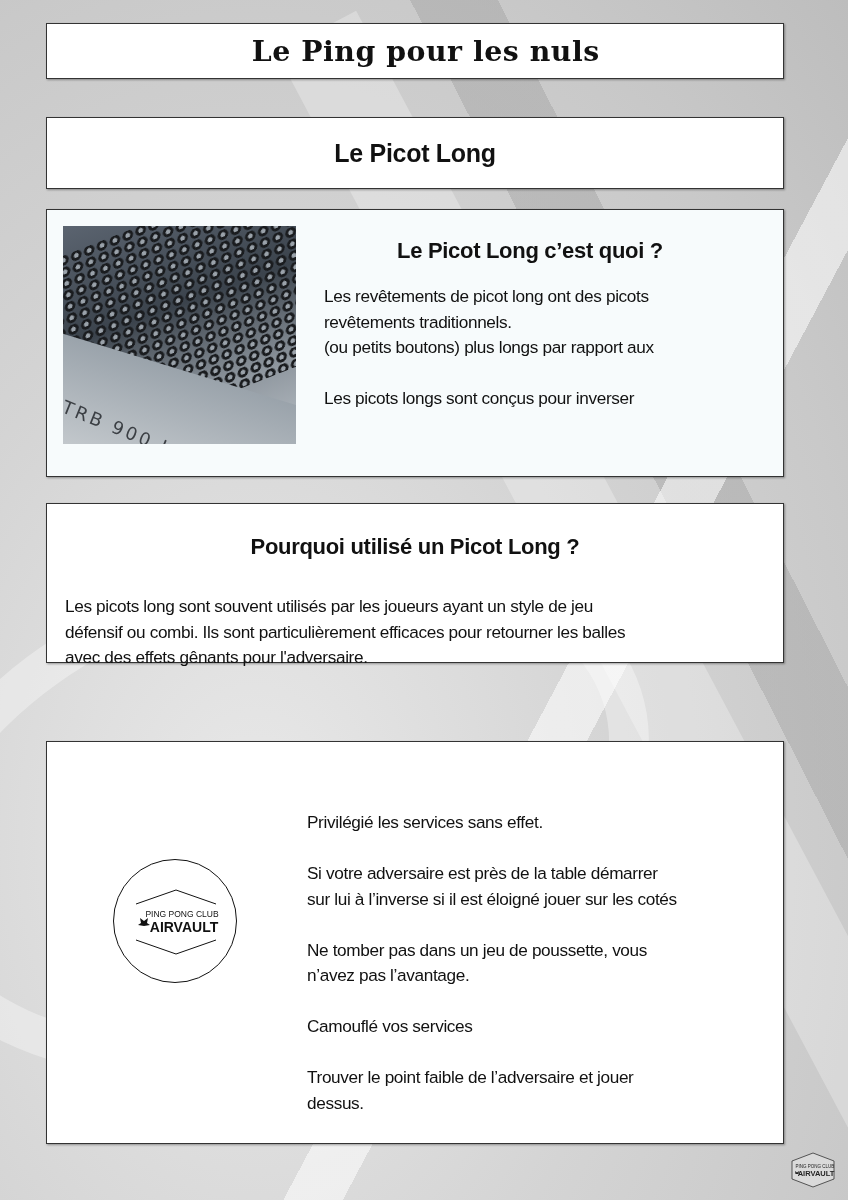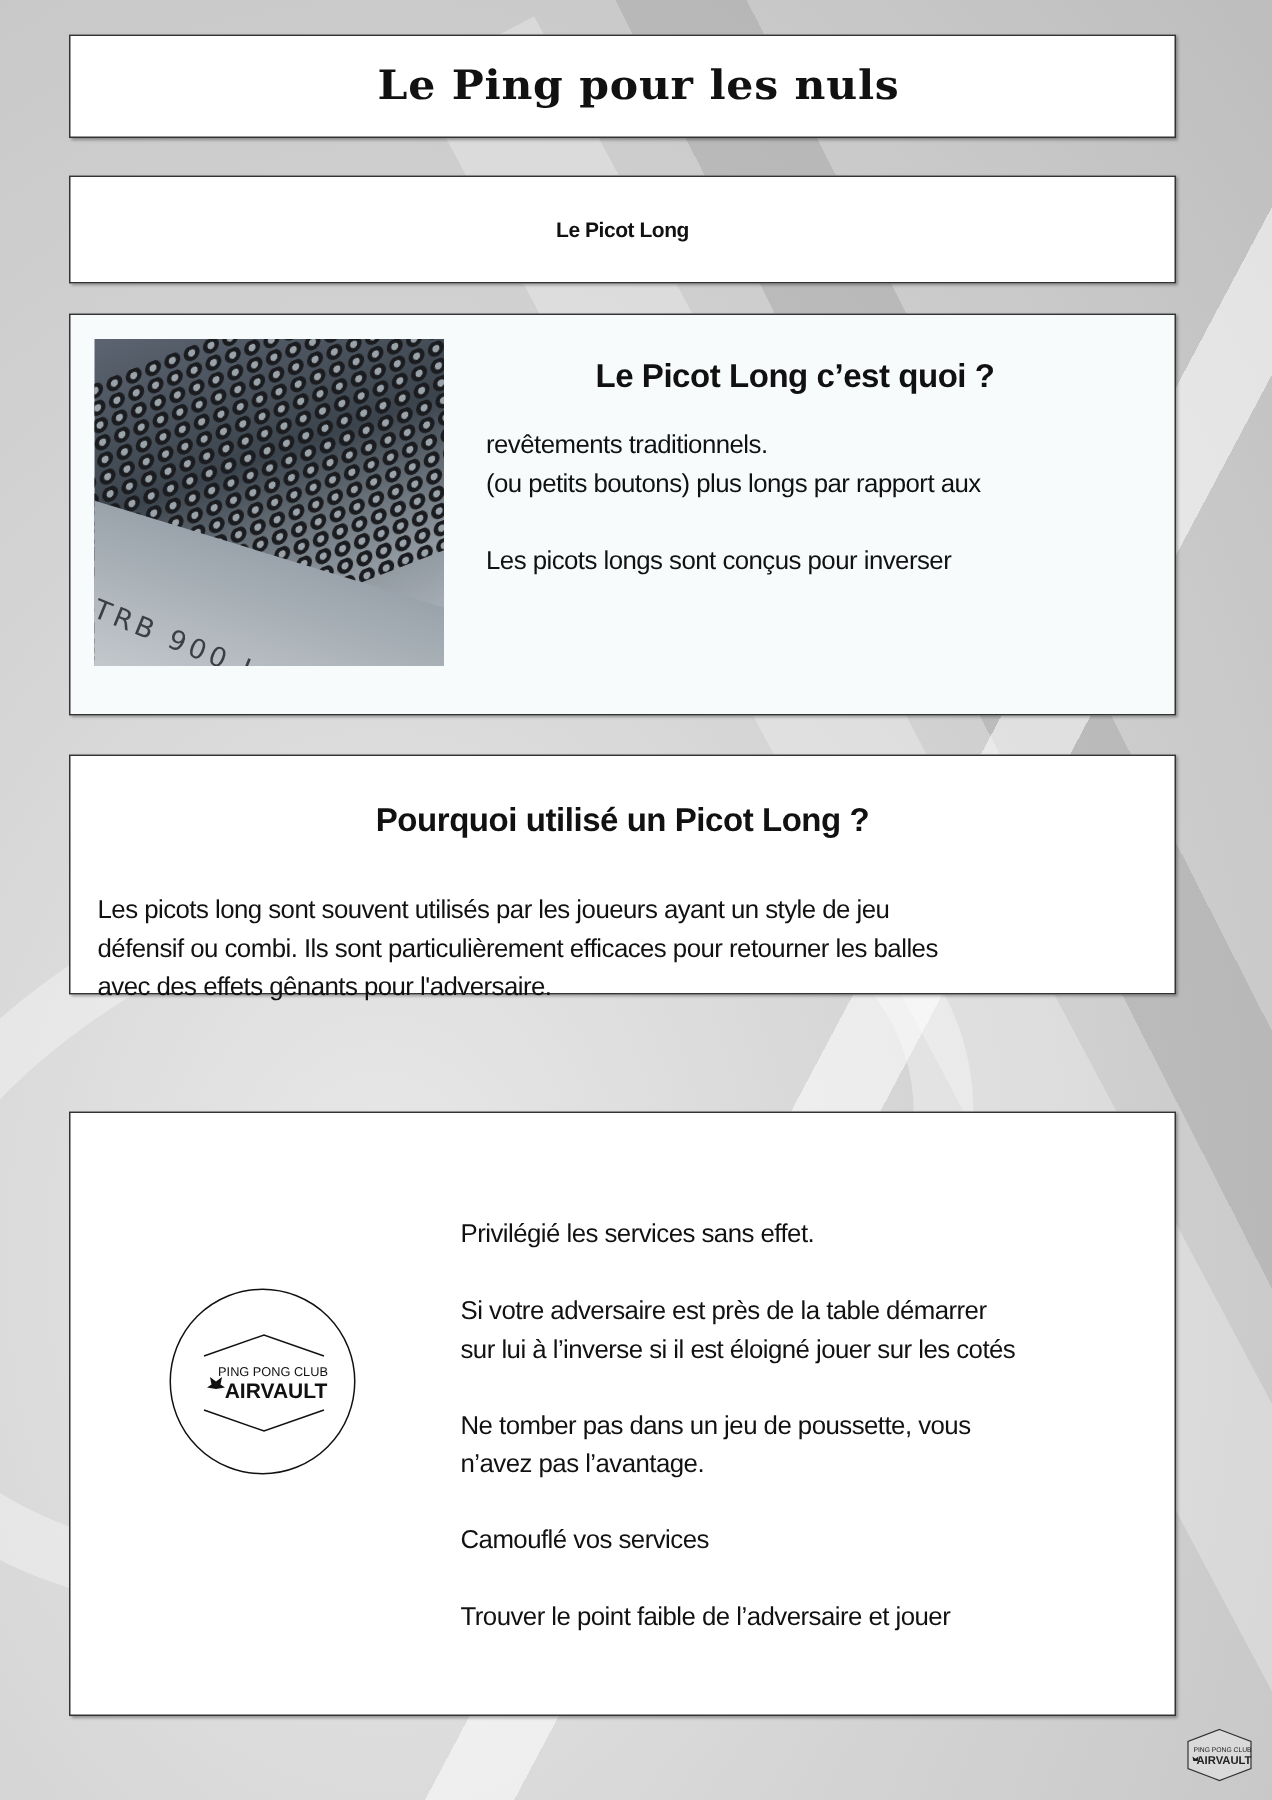--- a/index.html
+++ b/index.html
@@ -17,27 +17,27 @@
       transform: rotate(-18deg);
     }
     .bg-bar {
       position: absolute; left: 600px; top: -50px; width: 90px; height: 1400px;
       background: rgba(255,255,255,0.28); transform: rotate(-28deg);
     }
     .panel {
       position: absolute; left: 46px; width: 738px; box-sizing: border-box;
       background: #fff; border: 1.5px solid #333; box-shadow: 1px 1px 2px rgba(0,0,0,0.35);
     }
-    .title-panel { top: 23px; height: 69px; display: flex; align-items: center; justify-content: center; padding-left: 22px; }
+    .title-panel { top: 23px; height: 56px; display: flex; align-items: center; justify-content: center; padding-left: 22px; }
     .title-panel h1 {
       margin: 0; font-family: "DejaVu Serif", serif; font-weight: bold; font-size: 27px; letter-spacing: 0.5px;
       transform: scaleX(1.05);
     }
     .subtitle-panel { top: 117px; height: 72px; display: flex; align-items: center; justify-content: center; }
-    .subtitle-panel h2 { margin: 0; font-size: 14px; font-weight: bold; letter-spacing: -0.3px; }
+    .subtitle-panel h2 { margin: 0; font-size: 25px; font-weight: bold; letter-spacing: -0.3px; }
 
     .section h3 { margin: 0; font-size: 22px; font-weight: bold; letter-spacing: -0.3px; }
     .body-text { font-size: 17.2px; line-height: 25.5px; letter-spacing: -0.35px; }
     .body-text p { margin: 0; }
     .gap { height: 25.5px; }
 
     .s1 { top: 209px; height: 268px; background: #f7fbfc; }
     .s1 .photo {
       position: absolute; left: 16px; top: 16px; width: 233px; height: 218px; overflow: hidden;
       background: linear-gradient(160deg, #5b6470 0%, #3b434c 40%, #8f979f 72%, #b8bfc5 100%);
@@ -89,20 +89,21 @@
 </div>
 
 <div class="panel section s1">
   <div class="photo" title="Revêtement picot long TRB 900 LONG">
     <div class="dots"></div>
     <div class="strip"></div>
     <div class="label">TRB 900 LONG</div>
   </div>
   <h3>Le Picot Long c’est quoi ?</h3>
   <div class="body-text">
+    <p>Les revêtements de picot long ont des picots</p>
     <p>revêtements traditionnels.</p>
     <p>(ou petits boutons) plus longs par rapport aux</p>
     <div class="gap"></div>
     <p>Les picots longs sont conçus pour inverser</p>
   </div>
 </div>
 
 <div class="panel section s2">
   <h3>Pourquoi utilisé un Picot Long ?</h3>
   <div class="body-text">
@@ -131,20 +132,21 @@
     <div class="gap"></div>
     <p>Si votre adversaire est près de la table démarrer</p>
     <p>sur lui à l’inverse si il est éloigné jouer sur les cotés</p>
     <div class="gap"></div>
     <p>Ne tomber pas dans un jeu de poussette, vous</p>
     <p>n’avez pas l’avantage.</p>
     <div class="gap"></div>
     <p>Camouflé vos services</p>
     <div class="gap"></div>
     <p>Trouver le point faible de l’adversaire et jouer</p>
+    <p>dessus.</p>
   </div>
 </div>
 
 <div class="corner-logo">
   <svg width="50" height="40" viewBox="0 0 50 40">
     <polygon points="25,3 46,11 46,29 25,37 4,29 4,11" fill="rgba(255,255,255,0.3)" stroke="#333" stroke-width="0.8"></polygon>
     <text x="27" y="18" font-family="Liberation Sans, sans-serif" font-size="4.5" text-anchor="middle" fill="#222">PING PONG CLUB</text>
     <text x="28" y="26" font-family="Liberation Sans, sans-serif" font-size="7.5" font-weight="bold" text-anchor="middle" fill="#222">AIRVAULT</text>
     <path d="M7,21 L9,22.5 L11,21 L10.5,24 L7.5,24 Z" fill="#222"></path>
   </svg>

